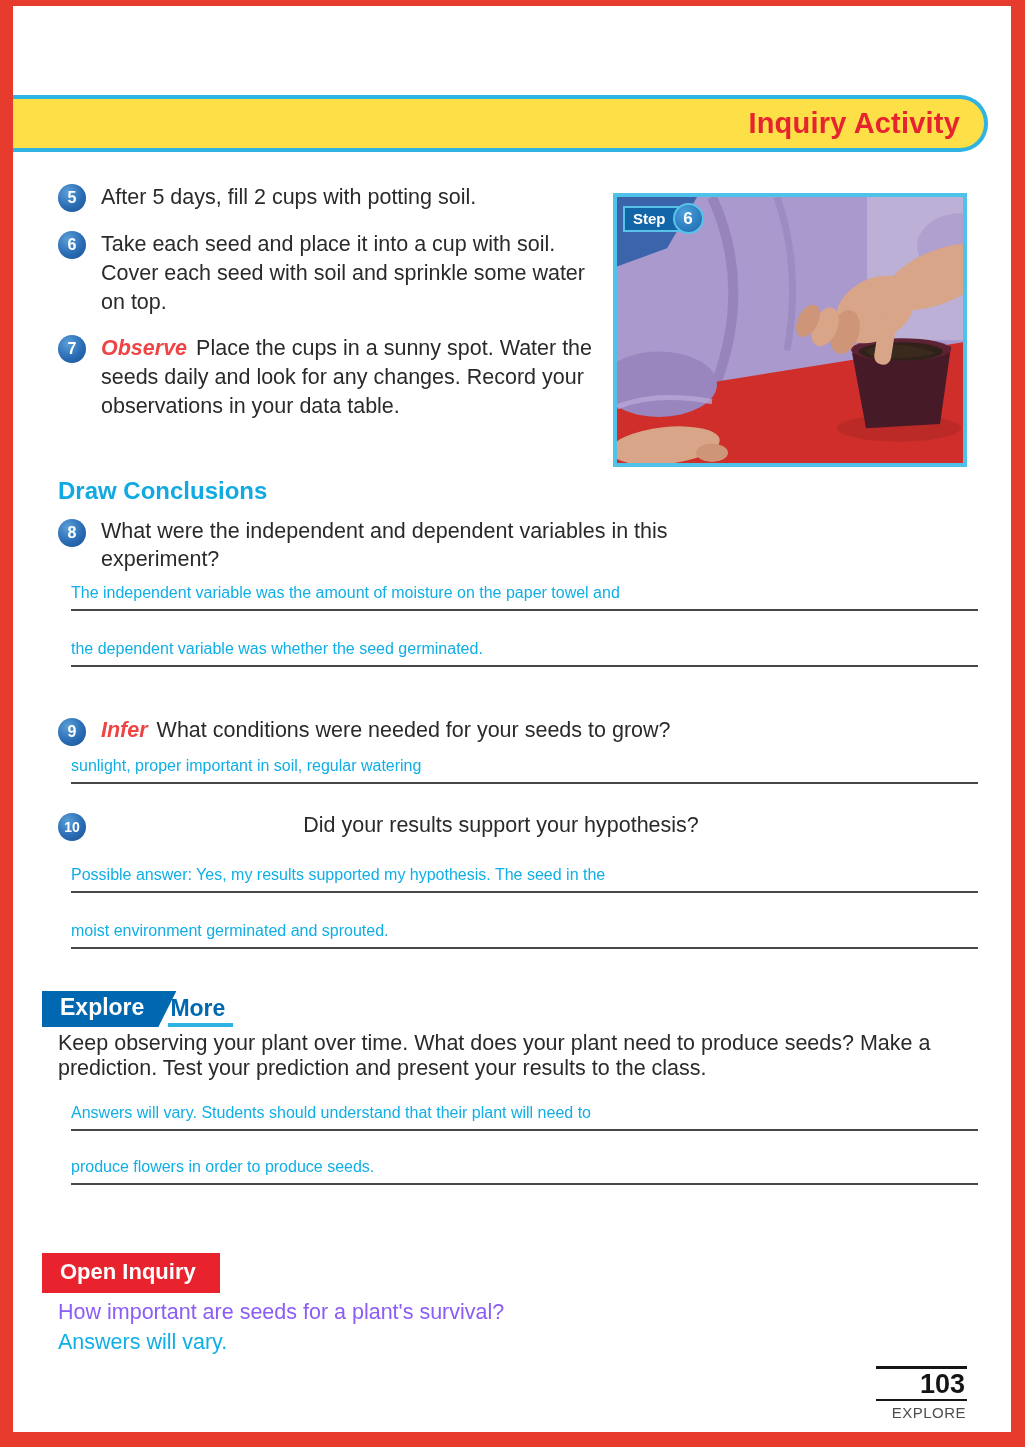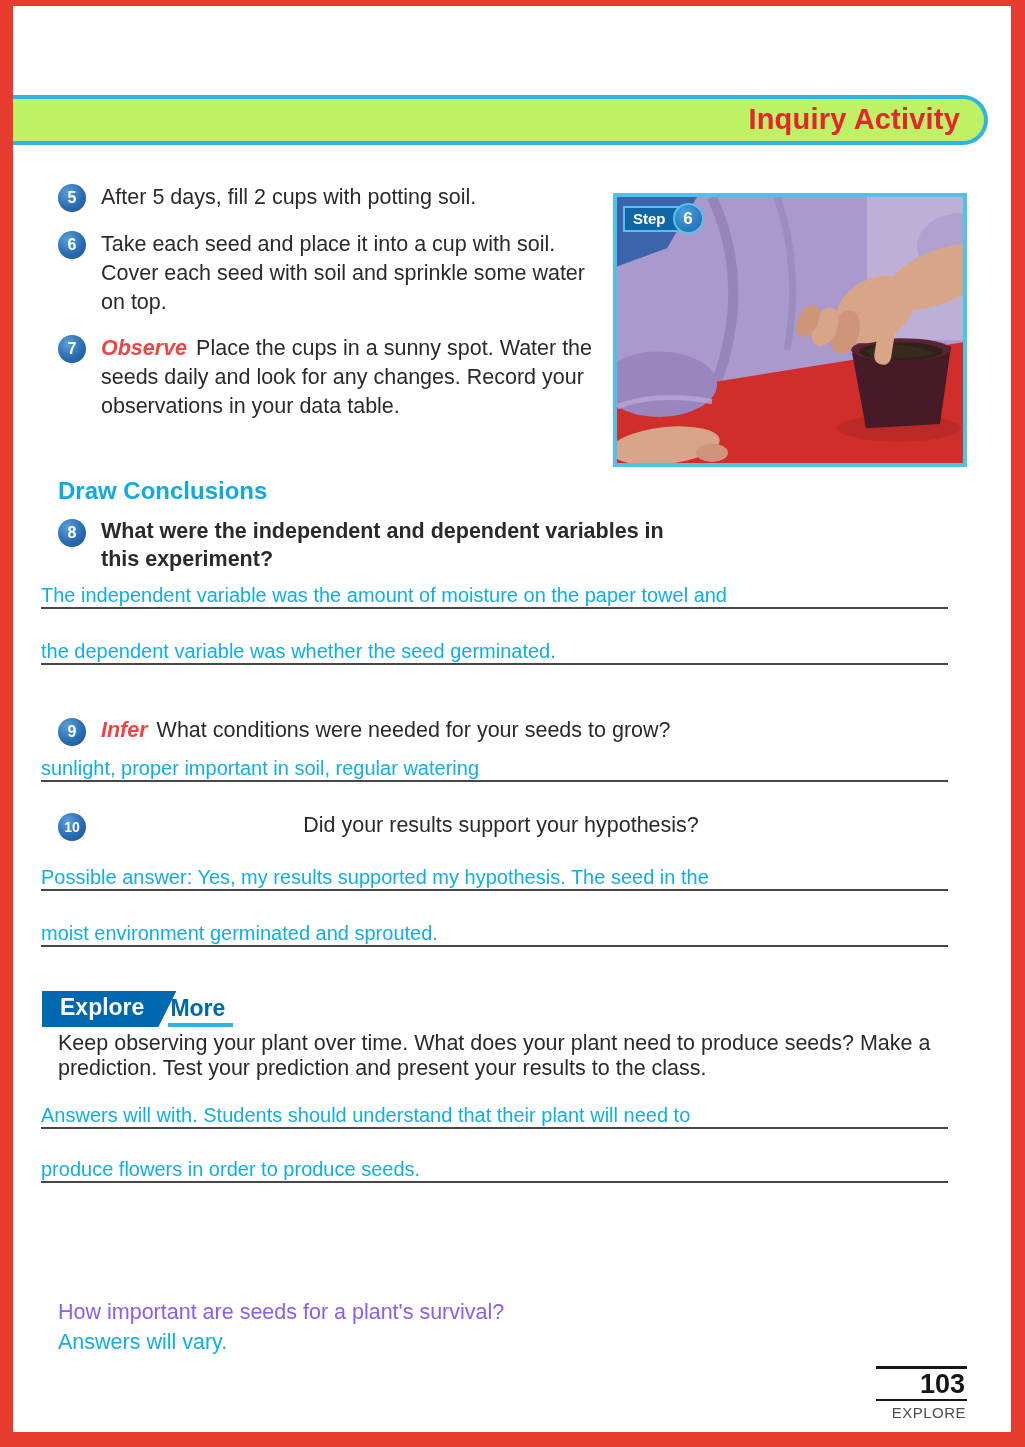--- a/index.html
+++ b/index.html
@@ -5,21 +5,21 @@
   * { margin:0; padding:0; box-sizing:border-box; }
   html,body { background:#ffffff; }
   body { font-family:"Liberation Sans", sans-serif; color:#232323; }
   .page { position:relative; width:1025px; height:1447px; background:#fff; overflow:hidden; }
 
   
   .frame { position:absolute; inset:0; border-left:13px solid #e63b2d; border-right:14px solid #e63b2d;
            border-top:6px solid #e63b2d; border-bottom:15px solid #e63b2d; pointer-events:none; z-index:40; }
 
   
-  .banner { position:absolute; top:95px; left:0; width:988px; height:50px; background:#bef264;
+  .banner { position:absolute; top:95px; left:0; width:988px; height:57px; background:#fde047;
             border:4px solid #2fb3e3; border-left:none; border-radius:0 28px 28px 0; z-index:10; }
   .banner-title { position:absolute; right:24px; top:50%; transform:translateY(-52%);
                   font-size:29px; font-weight:bold; color:#e62430; letter-spacing:0.2px; }
 
   
   .num { width:28px; height:28px; border-radius:50%;
          background:radial-gradient(circle at 35% 30%, #5a9fd8 0%, #2a6cb4 55%, #1c4f8f 100%);
          color:#fff; font-weight:bold; font-size:16px; display:flex; align-items:center; justify-content:center;
          flex:none; margin-top:1px; }
   .num.small { font-size:14px; }
@@ -39,22 +39,22 @@
   .badge-circle { width:31px; height:31px; border-radius:50%;
                   background:radial-gradient(circle at 35% 30%, #4aa0dc, #1a67ad);
                   border:2px solid #58c2e8; color:#fff; font-weight:bold; font-size:17px;
                   display:flex; align-items:center; justify-content:center; margin-left:-9px; }
 
   .dc-heading { position:absolute; left:58px; top:477px; font-size:24px; font-weight:bold; color:#10a9e2; }
 
   .question { position:absolute; left:58px; display:flex; gap:15px; }
   .q-text { font-size:21.5px; line-height:1.3; color:#2a2a2a; }
 
-  .answer-line { position:absolute; left:41px; width:907px; font-size:20px; color:#10aee6;
-                 border-bottom:2px solid #474747; white-space:nowrap; overflow:hidden; }
+  .answer-line { position:absolute; left:71px; width:907px; font-size:16px; color:#10aee6;
+                 border-bottom:2px solid #474747; padding-bottom:7px; white-space:nowrap; overflow:hidden; }
 
   
   .explore-banner { position:absolute; left:42px; top:991px; display:flex; align-items:flex-end; z-index:5; }
   .explore-box { background:#0068b0; color:#fff; font-weight:bold; font-size:23px;
                  padding:3px 32px 6px 18px;
                  clip-path:polygon(0 0, 100% 0, calc(100% - 18px) 100%, 0 100%); }
   .more-label { color:#0068b0; font-weight:bold; font-size:23px; border-bottom:4px solid #2fb3e3;
                 padding:0 8px 1px 2px; margin-left:-8px; }
 
   .em-body { position:absolute; left:58px; top:1031px; width:912px; font-size:21.5px; line-height:1.17; color:#2a2a2a; }
@@ -135,21 +135,21 @@
       <ellipse cx="228" cy="132" rx="14" ry="22" fill="#cf9579" transform="rotate(18 228 132)"></ellipse>
       <ellipse cx="208" cy="127" rx="12" ry="20" fill="#d8a588" transform="rotate(24 208 127)"></ellipse>
       <ellipse cx="191" cy="121" rx="10" ry="17" fill="#cf9579" transform="rotate(28 191 121)"></ellipse>
     </svg>
   </div>
 
   <div class="dc-heading">Draw Conclusions</div>
 
   <div class="question" style="top:518px;">
     <div class="num">8</div>
-    <div class="q-text" style="width:600px;font-weight:bold;">What were the independent and dependent variables in this experiment?</div>
+    <div class="q-text" style="width:600px;">What were the independent and dependent variables in this experiment?</div>
   </div>
   <div class="answer-line" style="top:584px;">The independent variable was the amount of moisture on the paper towel and</div>
   <div class="answer-line" style="top:640px;">the dependent variable was whether the seed germinated.</div>
 
   <div class="question" style="top:717px;">
     <div class="num">9</div>
     <div class="q-text" style="width:800px;">
       <span class="kw">Infer</span><span>What conditions were needed for your seeds to grow?</span>
     </div>
   </div>
@@ -160,23 +160,24 @@
     <div class="q-text" style="width:800px;">Did your results support your hypothesis?</div>
   </div>
   <div class="answer-line" style="top:866px;">Possible answer: Yes, my results supported my hypothesis. The seed in the</div>
   <div class="answer-line" style="top:922px;">moist environment germinated and sprouted.</div>
 
   <div class="explore-banner">
     <span class="explore-box">Explore</span>
     <span class="more-label">More</span>
   </div>
   <div class="em-body">Keep observing your plant over time. What does your plant need to produce seeds? Make a prediction. Test your prediction and present your results to the class.</div>
-  <div class="answer-line" style="top:1104px;">Answers will with. Students should understand that their plant will need to</div>
+  <div class="answer-line" style="top:1104px;">Answers will vary. Students should understand that their plant will need to</div>
   <div class="answer-line" style="top:1158px;">produce flowers in order to produce seeds.</div>
 
+  <div class="open-inquiry">Open Inquiry</div>
   <div class="oi-question">How important are seeds for a plant's survival?</div>
   <div class="oi-answer">Answers will vary.</div>
 
   <div class="footer">
     <div class="rule-top"></div>
     <div class="page-num">103</div>
     <div class="rule-mid"></div>
     <div class="section">EXPLORE</div>
   </div>
 

